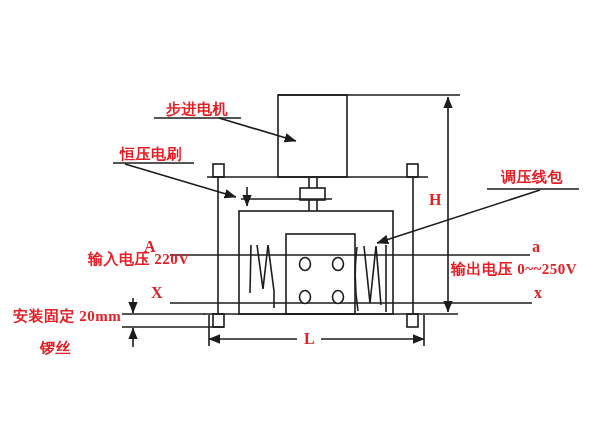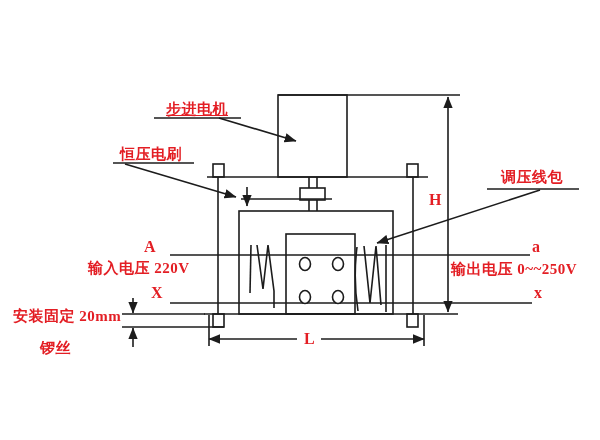--- a/index.html
+++ b/index.html
@@ -117,29 +117,29 @@
         <line x1="113" y1="163" x2="194" y2="163"></line>
         <line x1="125" y1="164" x2="236" y2="197" marker-end="url(#arr)"></line>
       </g>
       <g>
         <line x1="487" y1="189" x2="579" y2="189"></line>
         <line x1="540" y1="190" x2="377" y2="243" marker-end="url(#arr)"></line>
       </g>
     </g>
   </svg>
 
-  <div class="label" style="left:166px;top:101px;text-decoration:underline;">步进电机</div>
+  <div class="label" style="left:166px;top:101px;">步进电机</div>
 
   <div class="label" style="left:120px;top:146px;text-align:right;">恒压电刷</div>
 
   <div class="label" style="left:501px;top:169px;">调压线包</div>
 
   <div class="label dim-letter" style="left:144px;top:238px;">A</div>
 
-  <div class="label" style="left:88px;top:260px;">输入电压 220V</div>
+  <div class="label" style="left:88px;top:251px;">输入电压 220V</div>
 
   <div class="label dim-letter" style="left:151px;top:284px;">X</div>
 
   <div class="label" style="left:13px;top:308px;text-align:right;">安装固定 20mm</div>
 
   <div class="label" style="left:40px;top:328px;margin-top:12px;">锣丝</div>
 
   <div class="label dim-letter" style="left:532px;top:238px;">a</div>
 
   <div class="label" style="left:451px;top:261px;">输出电压 0~~250V</div>

